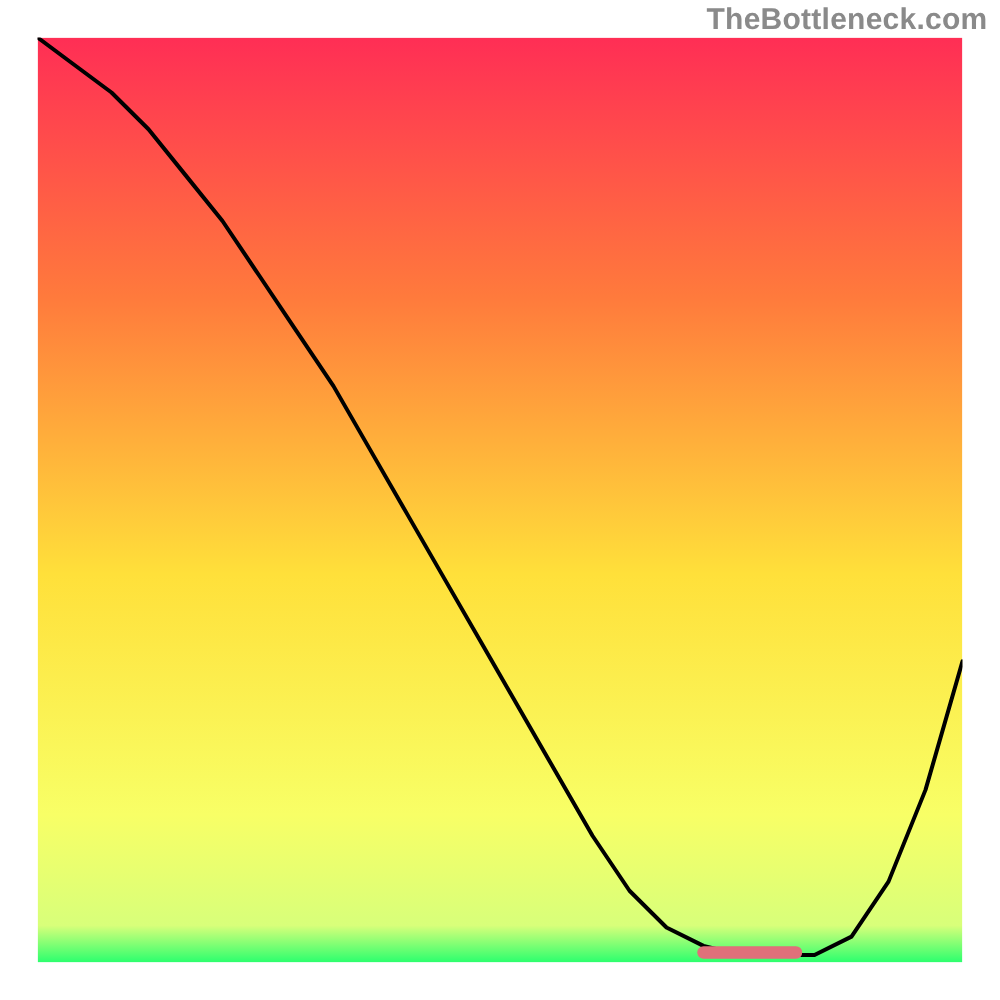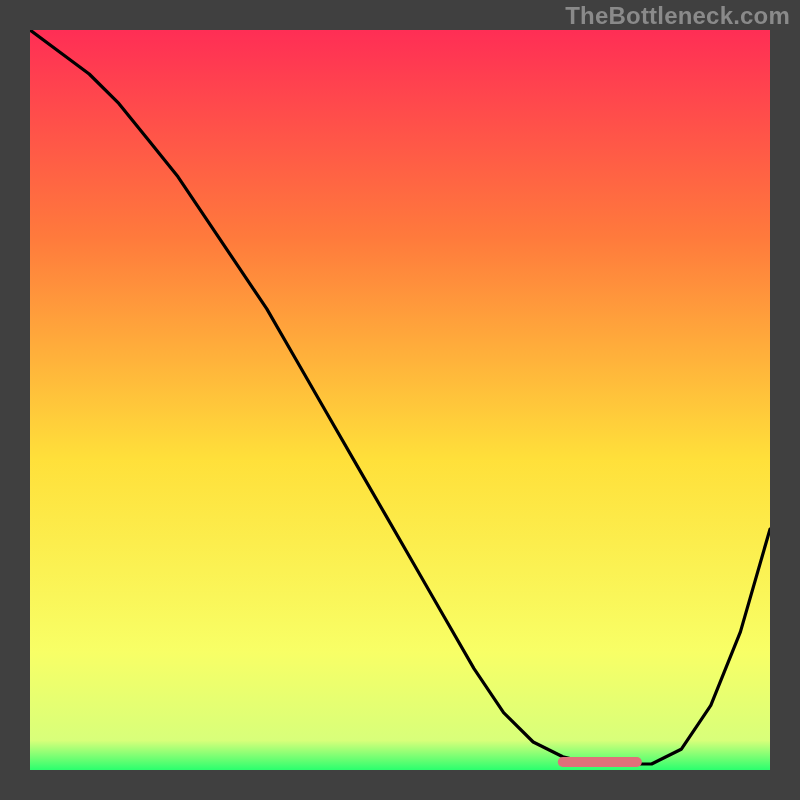--- a/index.html
+++ b/index.html
@@ -9,21 +9,21 @@
     height: 800px;
     background: #000;
     overflow: hidden;
   }
   .frame {
     position: absolute;
     left: 0;
     top: 0;
     width: 800px;
     height: 800px;
-    background: #404040;
+    background: #ffffff;
   }
   .plot {
     position: absolute;
     left: 30px;
     top: 30px;
     width: 740px;
     height: 740px;
     overflow: hidden;
   }
   .gradient {

